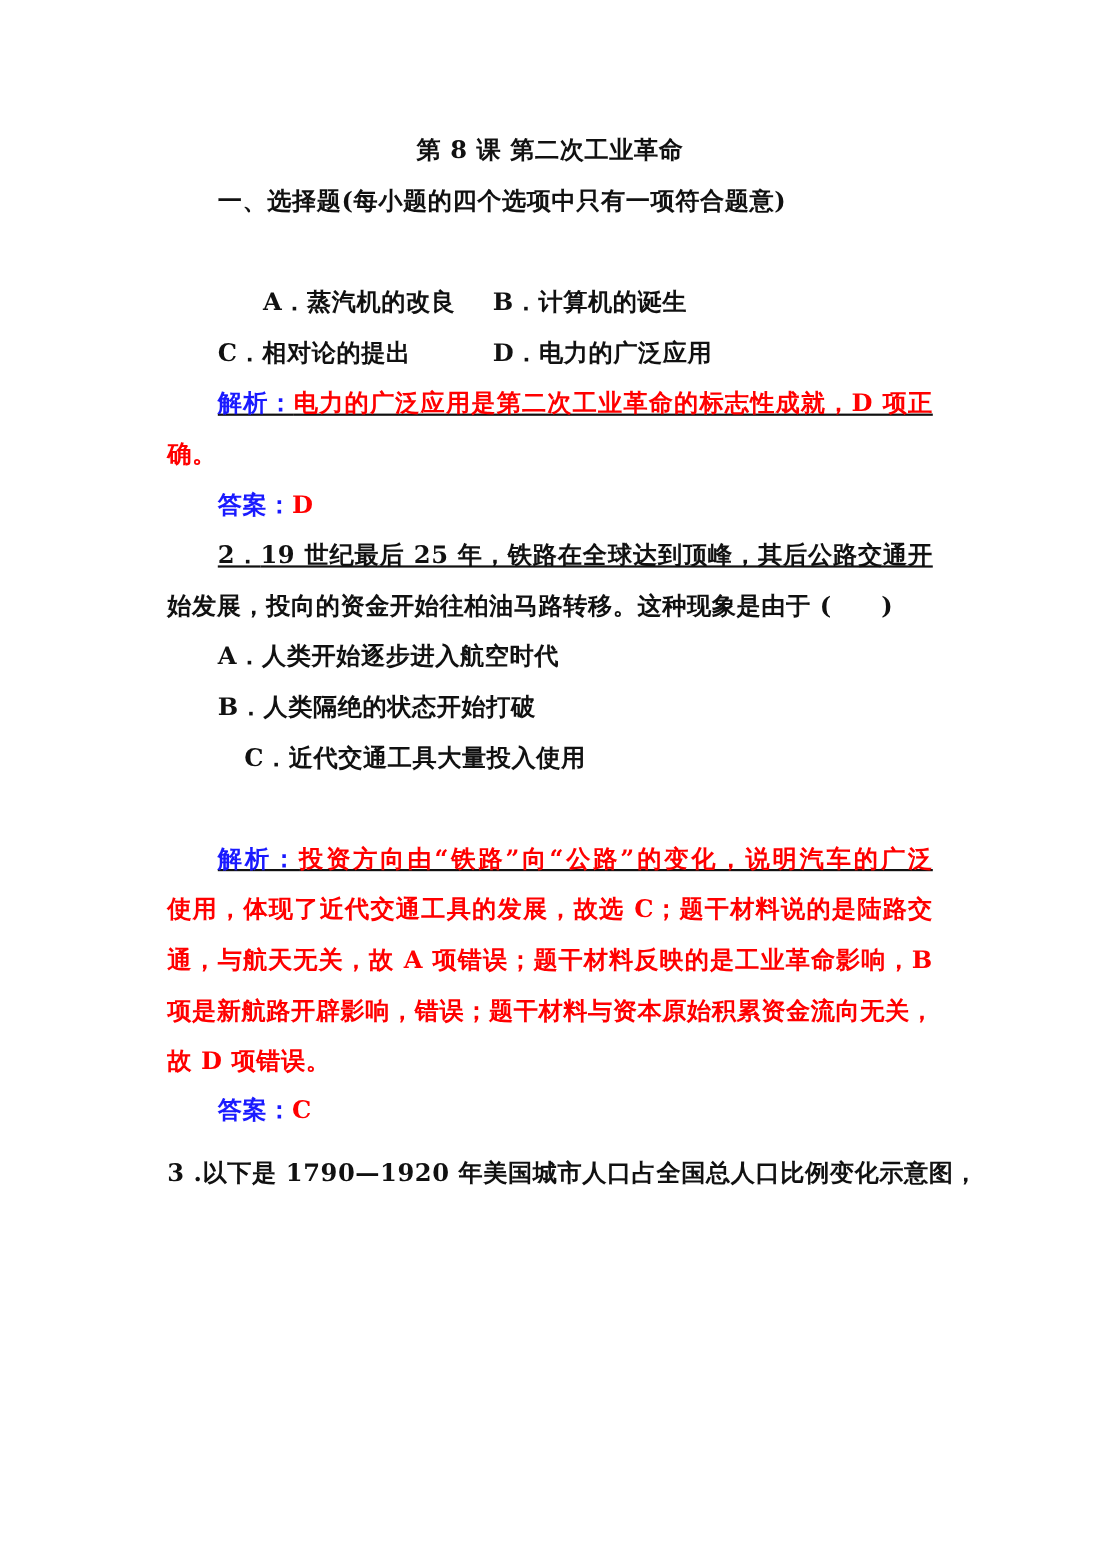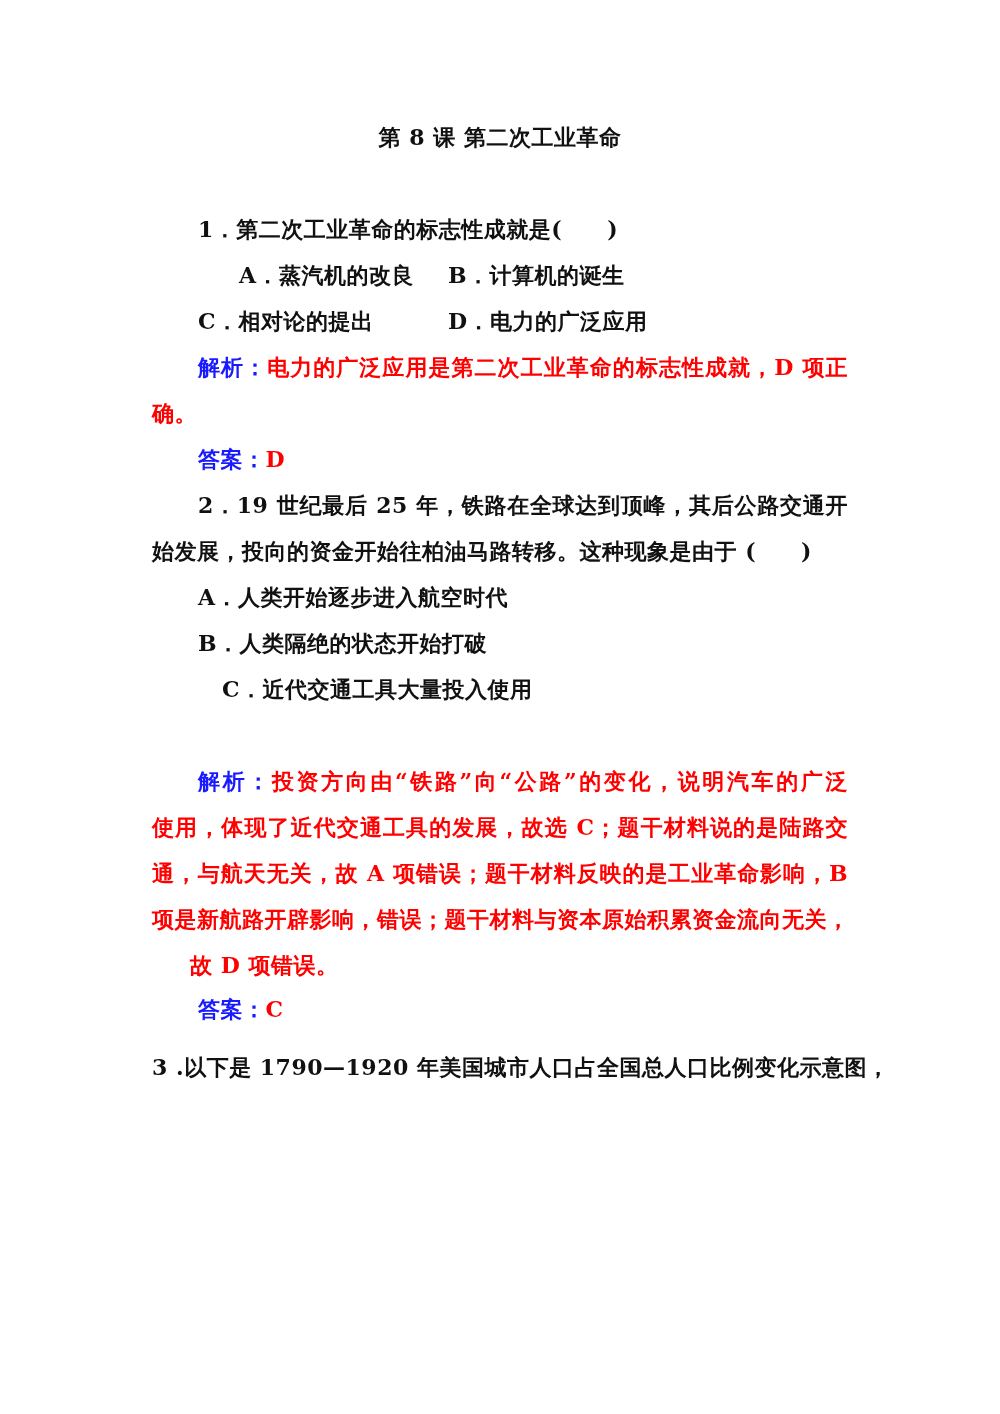--- a/index.html
+++ b/index.html
@@ -45,38 +45,39 @@
     font-weight: bold;
   }
   .red {
     color: #ff0000;
     font-weight: bold;
   }
   .justify {
     width: 650px;
     text-align: justify;
     text-align-last: justify;
+    text-decoration: underline;
   }
   .justify-full {
     width: 696px;
     text-align: justify;
     text-align-last: justify;
   }
 </style>
 </head>
 <body>
 
 <div class="page">
 
   <div class="line title">第 8 课  第二次工业革命</div>
 
+  <div class="line indent" style="top:168px;">
+    <span>一、选择题</span><span>(每小题的四个选项中只有一项符合题意)</span>
+  </div>
 
-  <div class="line indent" style="top:214px;">
-    <span>1．</span><span>第二次工业革命的标志性成就是(　　)</span>
-  </div>
 
   <div class="line indent" style="top:260px;margin-left:41px;">
     <span>A．</span><span>蒸汽机的改良</span>
   </div>
   <div class="line optB" style="top:260px;">
     <span>B．</span><span>计算机的诞生</span>
   </div>
   <div class="line indent" style="top:306px;">
     <span>C．</span><span>相对论的提出</span>
   </div>
@@ -107,21 +108,21 @@
   <div class="line indent" style="top:674px;margin-left:24px;">
     <span>C．</span><span>近代交通工具大量投入使用</span>
   </div>
 
   <div class="line indent justify" style="top:766px;">
     <span class="label-blue">解析：</span><span class="red">投资方向由“铁路”向“公路”的变化，说明汽车的广泛</span>
   </div>
   <div class="line flush red justify-full" style="top:812px;">使用，体现了近代交通工具的发展，故选 C；题干材料说的是陆路交</div>
   <div class="line flush red justify-full" style="top:858px;">通，与航天无关，故 A 项错误；题干材料反映的是工业革命影响，B</div>
   <div class="line flush red justify-full" style="top:904px;">项是新航路开辟影响，错误；题干材料与资本原始积累资金流向无关，</div>
-  <div class="line flush red" style="top:950px;margin-left:38px;">故 D 项错误。</div>
+  <div class="line flush red" style="top:950px;">故 D 项错误。</div>
 
   <div class="line indent" style="top:994px;">
     <span class="label-blue">答案：</span><span class="red">C</span>
   </div>
 
   <div class="line flush" style="top:1052px; width:710px;">
     <span>3 .</span><span>以下是 1790—1920 年美国城市人口占全国总人口比例变化示意图，</span>
   </div>
 
 </div>

